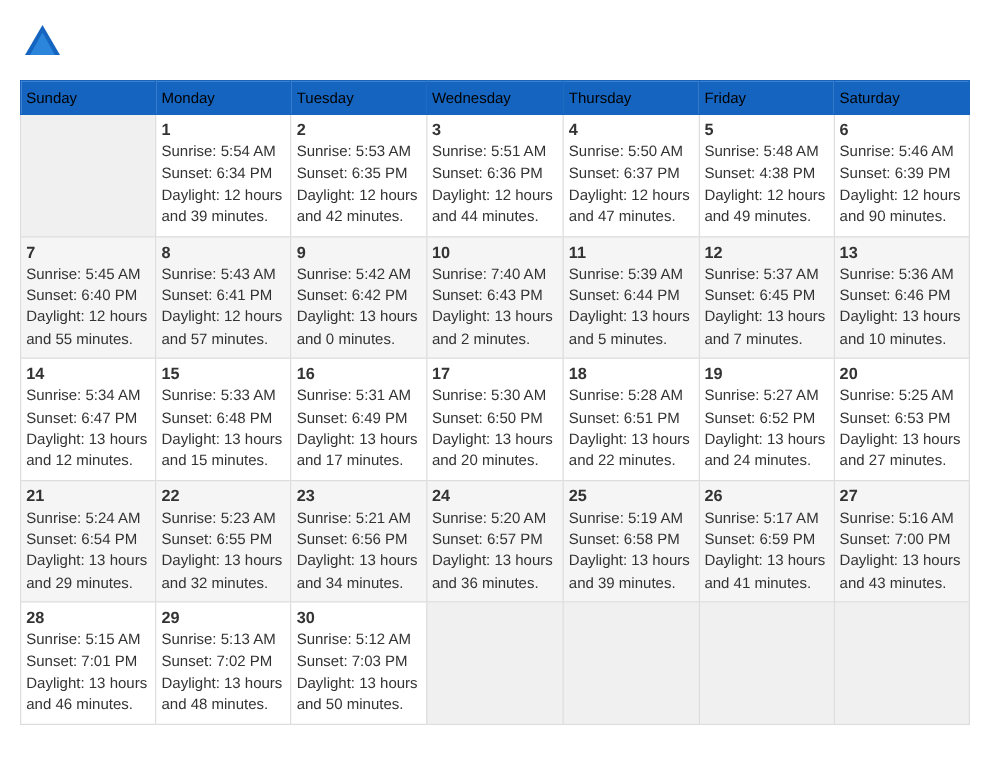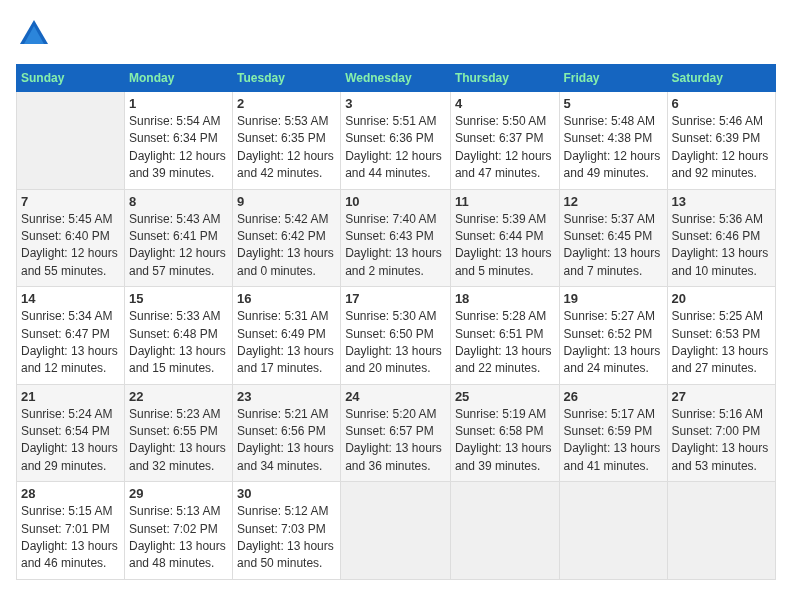--- a/index.html
+++ b/index.html
@@ -52,25 +52,25 @@
       font-size: 16px;
       color: #555;
     }
     table {
       width: 100%;
       border-collapse: collapse;
       font-size: 11px;
     }
     thead tr th {
       background-color: #1565c0;
-      color: #86efac;
+      color: #000000;
       padding: 6px 4px;
       text-align: left;
       font-size: 12px;
-      font-weight: bold;
+      font-weight: normal;
       border: 1px solid #1565c0;
     }
     tbody tr {
       border-bottom: 1px solid #ccc;
     }
     tbody td {
       vertical-align: top;
       padding: 4px 4px 6px 4px;
       border: 1px solid #ddd;
       width: 113px;
@@ -151,21 +151,21 @@
         <td>
           <span class="day-number">4</span>
           <div class="day-info"><span>Sunrise: 5:50 AM</span><br><span>Sunset: 6:37 PM</span><br><span>Daylight: 12 hours</span><br><span>and 47 minutes.</span></div>
         </td>
         <td>
           <span class="day-number">5</span>
           <div class="day-info"><span>Sunrise: 5:48 AM</span><br><span>Sunset: 4:38 PM</span><br><span>Daylight: 12 hours</span><br><span>and 49 minutes.</span></div>
         </td>
         <td>
           <span class="day-number">6</span>
-          <div class="day-info"><span>Sunrise: 5:46 AM</span><br><span>Sunset: 6:39 PM</span><br><span>Daylight: 12 hours</span><br><span>and 92 minutes.</span></div>
+          <div class="day-info"><span>Sunrise: 5:46 AM</span><br><span>Sunset: 6:39 PM</span><br><span>Daylight: 12 hours</span><br><span>and 90 minutes.</span></div>
         </td>
       </tr>
       <tr>
         <td>
           <span class="day-number">7</span>
           <div class="day-info"><span>Sunrise: 5:45 AM</span><br><span>Sunset: 6:40 PM</span><br><span>Daylight: 12 hours</span><br><span>and 55 minutes.</span></div>
         </td>
         <td>
           <span class="day-number">8</span>
           <div class="day-info"><span>Sunrise: 5:43 AM</span><br><span>Sunset: 6:41 PM</span><br><span>Daylight: 12 hours</span><br><span>and 57 minutes.</span></div>
@@ -241,21 +241,21 @@
         <td>
           <span class="day-number">25</span>
           <div class="day-info"><span>Sunrise: 5:19 AM</span><br><span>Sunset: 6:58 PM</span><br><span>Daylight: 13 hours</span><br><span>and 39 minutes.</span></div>
         </td>
         <td>
           <span class="day-number">26</span>
           <div class="day-info"><span>Sunrise: 5:17 AM</span><br><span>Sunset: 6:59 PM</span><br><span>Daylight: 13 hours</span><br><span>and 41 minutes.</span></div>
         </td>
         <td>
           <span class="day-number">27</span>
-          <div class="day-info"><span>Sunrise: 5:16 AM</span><br><span>Sunset: 7:00 PM</span><br><span>Daylight: 13 hours</span><br><span>and 53 minutes.</span></div>
+          <div class="day-info"><span>Sunrise: 5:16 AM</span><br><span>Sunset: 7:00 PM</span><br><span>Daylight: 13 hours</span><br><span>and 43 minutes.</span></div>
         </td>
       </tr>
       <tr>
         <td>
           <span class="day-number">28</span>
           <div class="day-info"><span>Sunrise: 5:15 AM</span><br><span>Sunset: 7:01 PM</span><br><span>Daylight: 13 hours</span><br><span>and 46 minutes.</span></div>
         </td>
         <td>
           <span class="day-number">29</span>
           <div class="day-info"><span>Sunrise: 5:13 AM</span><br><span>Sunset: 7:02 PM</span><br><span>Daylight: 13 hours</span><br><span>and 48 minutes.</span></div>

